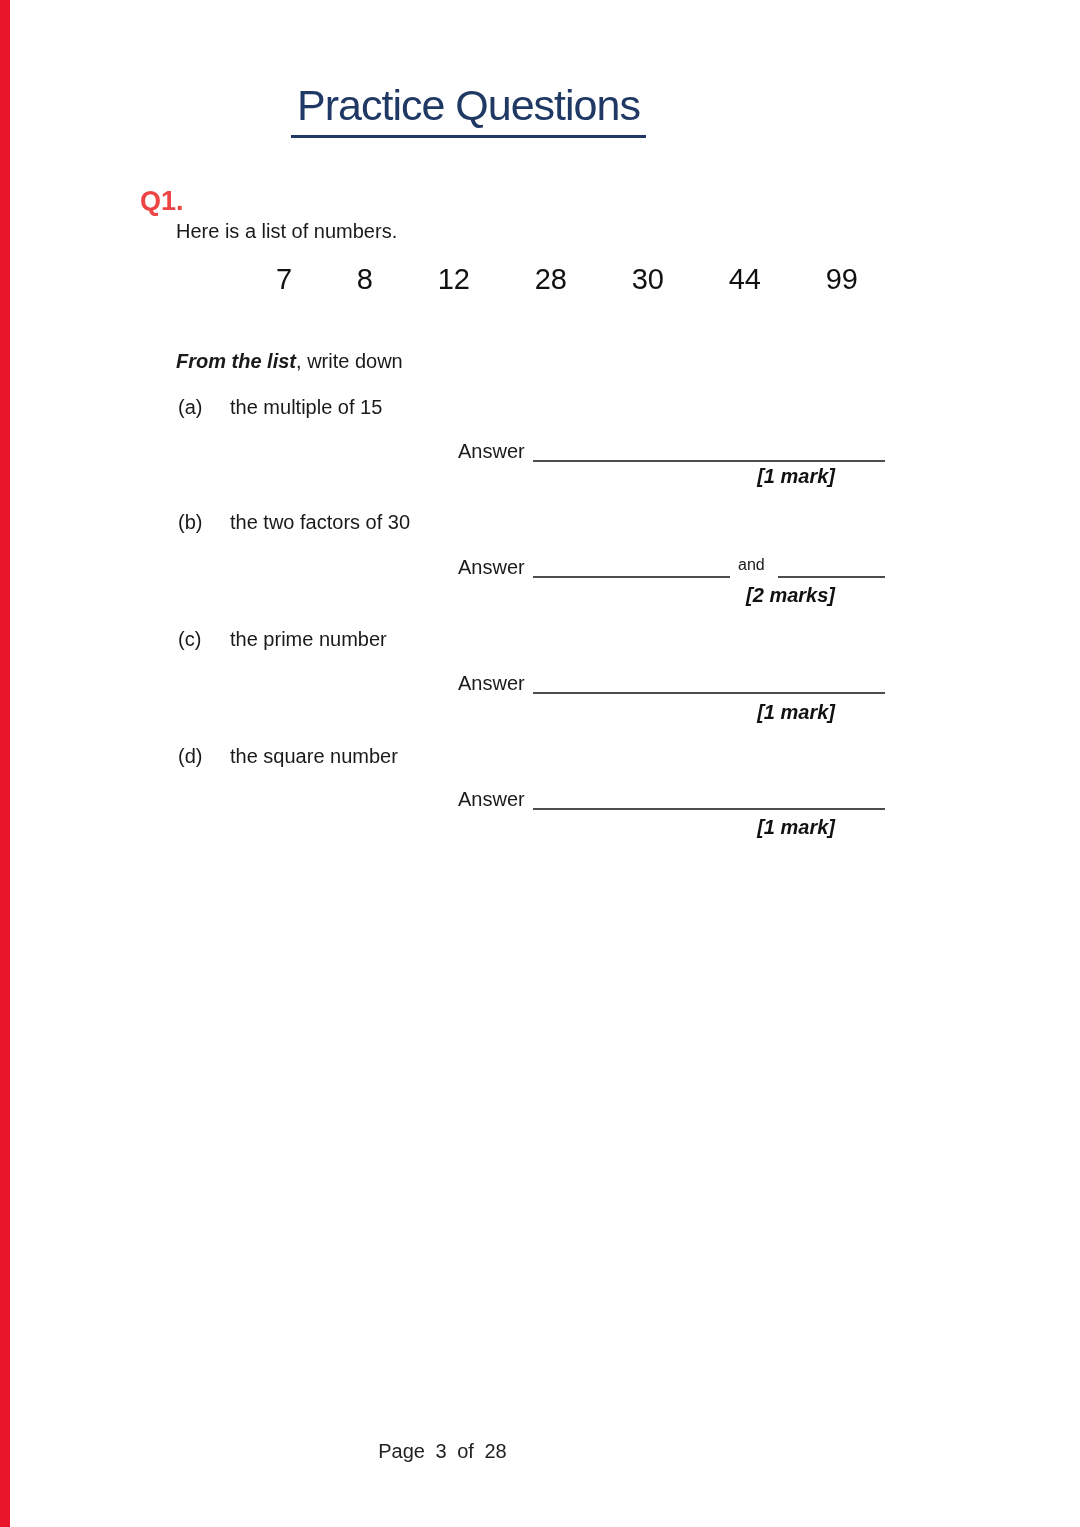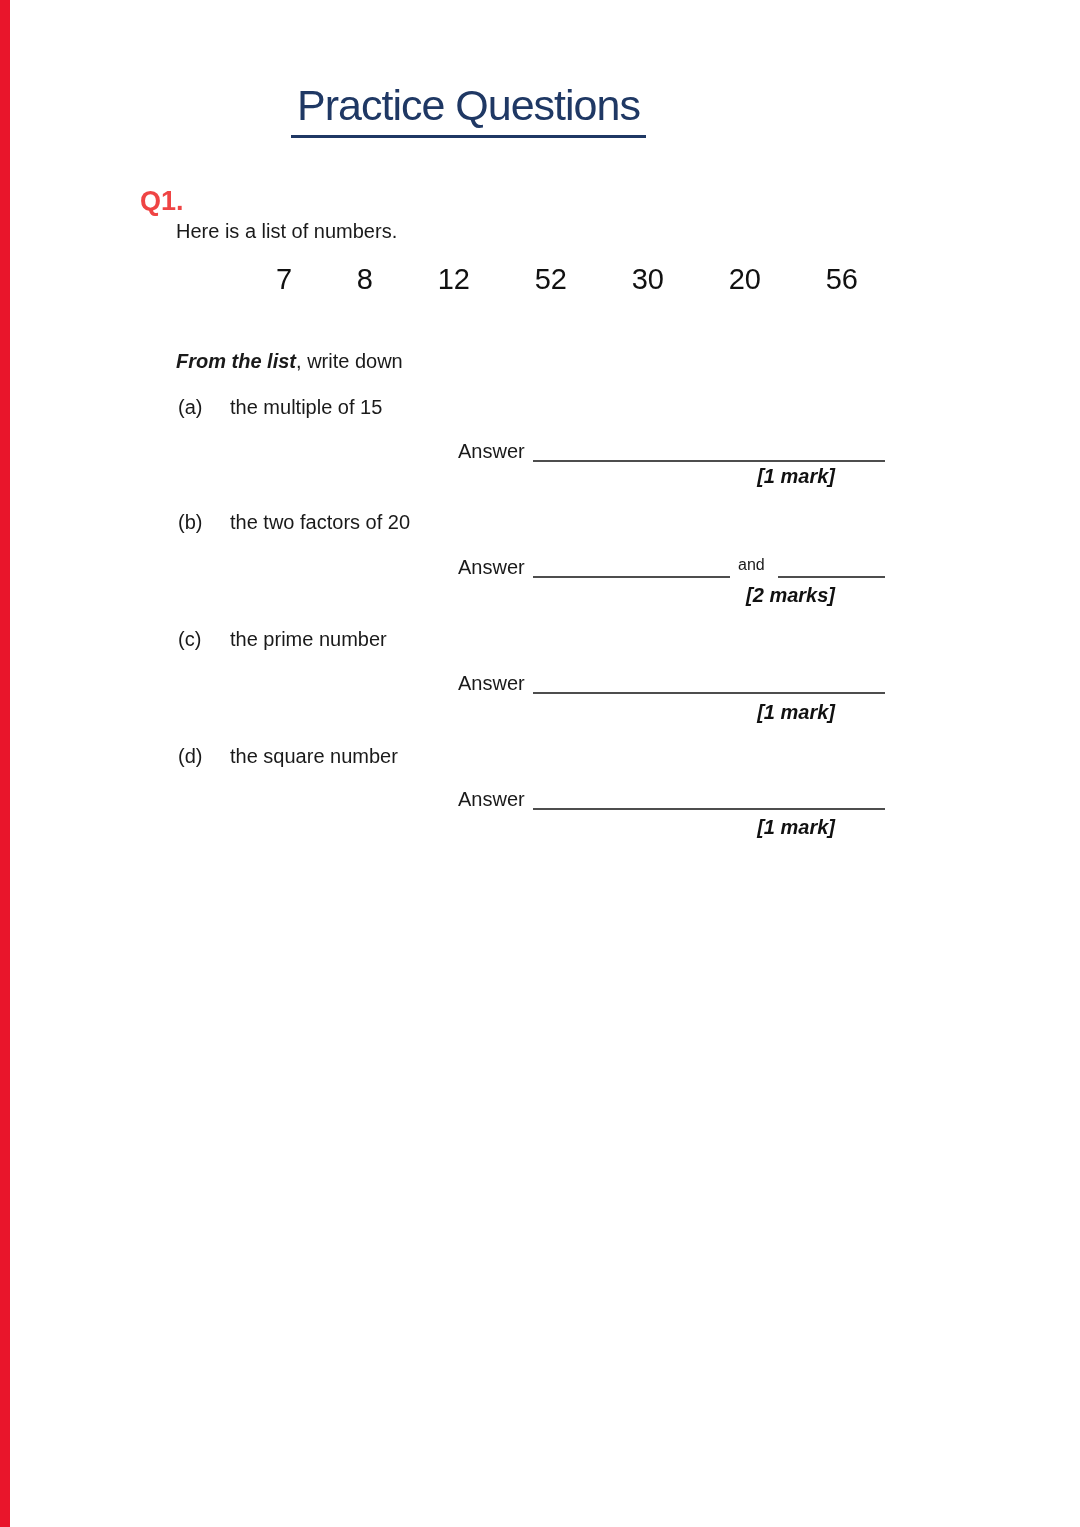--- a/index.html
+++ b/index.html
@@ -103,39 +103,39 @@
   </div>
 
   <div class="q-number">Q1.</div>
 
   <div class="intro">Here is a list of numbers.</div>
 
   <div class="numbers-row">
     <span>7</span>
     <span>8</span>
     <span>12</span>
-    <span>52</span>
+    <span>28</span>
     <span>30</span>
-    <span>20</span>
-    <span>56</span>
+    <span>44</span>
+    <span>99</span>
   </div>
 
   <div class="instruction">
     <span class="bold">From the list</span><span>, write down</span>
   </div>
 
   <div class="part-row" style="top:396px">
     <span class="part-id">(a)</span><span>the multiple of 15</span>
   </div>
   <div class="answer-label" style="top:440px">Answer</div>
   <div class="answer-line" style="left:533px; top:460px; width:435px;"></div>
   <div class="mark" style="top:465px">[1 mark]</div>
 
   <div class="part-row" style="top:511px">
-    <span class="part-id">(b)</span><span>the two factors of 20</span>
+    <span class="part-id">(b)</span><span>the two factors of 30</span>
   </div>
   <div class="answer-label" style="top:556px">Answer</div>
   <div class="answer-line" style="left:533px; top:576px; width:197px;"></div>
   <div class="and-label" style="top:556px">and</div>
   <div class="answer-line" style="left:778px; top:576px; width:190px;"></div>
   <div class="mark" style="top:584px">[2 marks]</div>
 
   <div class="part-row" style="top:628px">
     <span class="part-id">(c)</span><span>the prime number</span>
   </div>
@@ -143,14 +143,15 @@
   <div class="answer-line" style="left:533px; top:692px; width:428px;"></div>
   <div class="mark" style="top:701px">[1 mark]</div>
 
   <div class="part-row" style="top:745px">
     <span class="part-id">(d)</span><span>the square number</span>
   </div>
   <div class="answer-label" style="top:788px">Answer</div>
   <div class="answer-line" style="left:533px; top:808px; width:428px;"></div>
   <div class="mark" style="top:816px">[1 mark]</div>
 
+  <div class="footer">Page 3 of 28</div>
 
 </div>
 
 </body></html>

